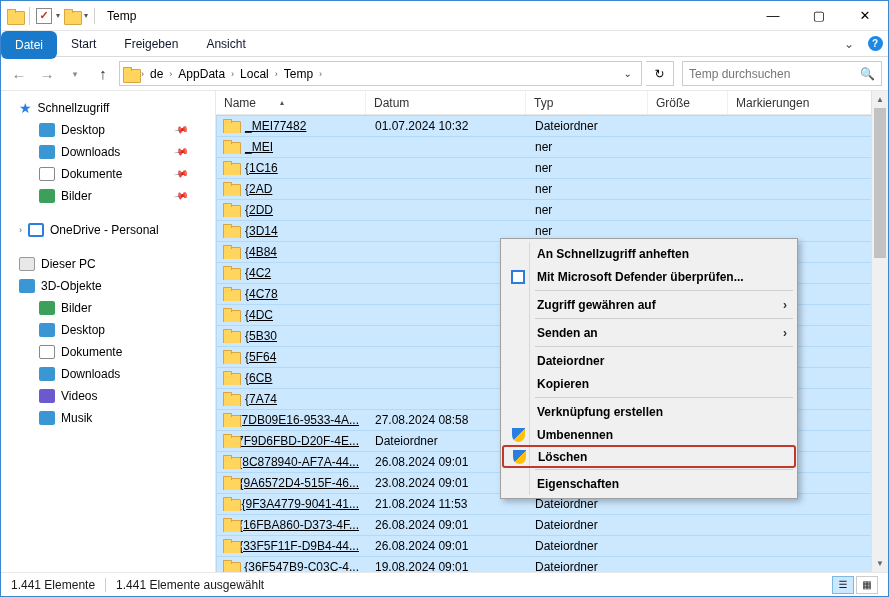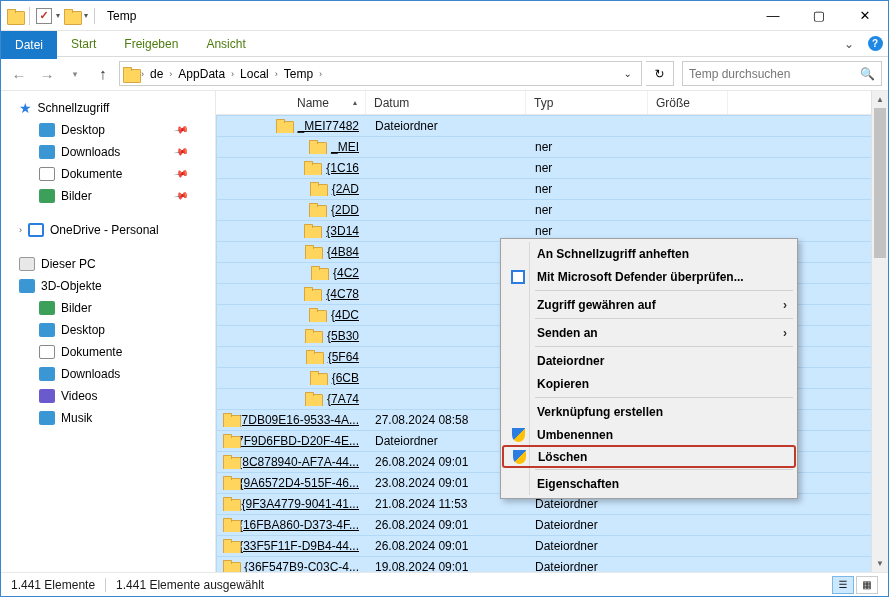--- a/index.html
+++ b/index.html
@@ -13,22 +13,22 @@
 .titlebar .winctrls { margin-left: auto; display: flex; }
 .titlebar .winctrls div { width: 46px; height: 30px; display: flex; align-items: center; justify-content: center; font-size: 13px; }
 .ic-folder-sm { display:inline-block; width:16px; height:14px; position:relative; }
 .ic-folder-sm::before { content:''; position:absolute; left:0; top:2px; width:16px; height:12px; background:#ffd55e; border:1px solid #d8a640; border-radius:1px; }
 .ic-folder-sm::after { content:''; position:absolute; left:0; top:0; width:7px; height:3px; background:#ffd55e; border:1px solid #d8a640; border-bottom:none; border-radius:1px 1px 0 0; }
 .ic-check { width:16px; height:16px; border:1px solid #888; display:flex; align-items:center; justify-content:center; color:#c0392b; font-weight:bold; font-size:11px; }
 .ic-dd { font-size:8px; color:#555; }
 
 
 .ribbon { height: 26px; display:flex; align-items:stretch; border-bottom:1px solid #dadada; background:#fff; }
-.ribbon .file { background:#1979ca; color:#fff; padding:14px 14px; display:flex; align-items:center; }
-.ribbon .tab { padding:0 14px; display:flex; align-items:center; color:#4d7c0f; }
+.ribbon .file { background:#1979ca; color:#fff; padding:14px 14px; display:flex; align-items:center;border-radius:6px; }
+.ribbon .tab { padding:0 14px; display:flex; align-items:center; color:#0f172a; }
 .ribbon .spacer { flex:1; }
 .ribbon .chev { width:26px; display:flex; align-items:center; justify-content:center; color:#555; }
 .ribbon .help { width:26px; display:flex; align-items:center; justify-content:center; }
 .help-ic { width:15px; height:15px; border-radius:50%; background:#1e88e5; color:#fff; display:flex; align-items:center; justify-content:center; font-size:10px; font-weight:bold; }
 
 
 .navbar { height: 34px; background:#fff; display:flex; align-items:center; padding:4px 6px; gap:4px; border-bottom:1px solid #e8e8e8;}
 .navbtn { width:24px; height:26px; display:flex; align-items:center; justify-content:center; color:#888; font-size:15px; }
 .navbtn.active { color:#333; }
 .addressbar { flex:1; height:25px; border:1px solid #ccc; display:flex; align-items:center; padding:0 3px; background:#fff; }
@@ -56,21 +56,21 @@
 .ic-3d { background:#3a97d4; }
 .ic-music { background:#3a97d4; }
 .ic-video { background:#6a5acd; }
 .ic-cloud { background:#fff; border:2px solid #2b7de1; border-radius:50%; }
 .sq { width:16px; height:14px; border-radius:2px; display:inline-block; }
 
 .content { flex:1; display:flex; flex-direction:column; position:relative; overflow:hidden; }
 .colhdr { height:24px; border-bottom:1px solid #e8e8e8; display:flex; align-items:center; color:#333; font-size:12px; }
 .colhdr > div { padding:0 8px; border-right:1px solid #f0f0f0; height:100%; display:flex; align-items:center;}
 .colhdr .sort { font-size:8px; margin-left:24px; color:#555;}
-.c-name { width:150px; padding-left:10px;justify-content:flex-end;}
+.c-name { width:150px; padding-left:10px;}
 .c-date { width:160px; }
 .c-type { width:122px; }
 .c-size { width:80px; }
 .c-mark { flex:1; border-right:none;}
 
 .rows { flex:1; overflow:hidden; position:relative;}
 .row { height:21px; display:flex; align-items:center; background:#cce8ff; border:1px solid #b3d9f7; border-bottom:none; }
 .row:last-child { border-bottom:1px solid #b3d9f7;}
 .row .c-name { display:flex; align-items:center; gap:6px; width:150px; padding-left:6px; white-space:nowrap; overflow:hidden; text-overflow:ellipsis;text-decoration:underline;}
 .row > div { padding:0 8px; }
@@ -227,27 +227,29 @@
 
   <div class="content">
     <div class="colhdr">
       <div class="c-name">
           <span>Name</span>
           <span class="sort">▴</span>
         </div>
       <div class="c-date">Datum</div>
       <div class="c-type">Typ</div>
       <div class="c-size">Größe</div>
+      <div class="c-mark">Markierungen</div>
     </div>
     <div class="rows" id="rows">
         <div class="row">
           <div class="c-name">
             <span class="ic-folder-sm"></span>
             <span>_MEI77482</span>
           </div>
+          <div class="c-date">01.07.2024 10:32</div>
           <div class="c-type">Dateiordner</div>
           <div class="c-size"></div>
           <div class="c-mark"></div>
         </div>
         <div class="row">
           <div class="c-name">
             <span class="ic-folder-sm"></span>
             <span>_MEI</span>
           </div>
           <div class="c-date"></div>

